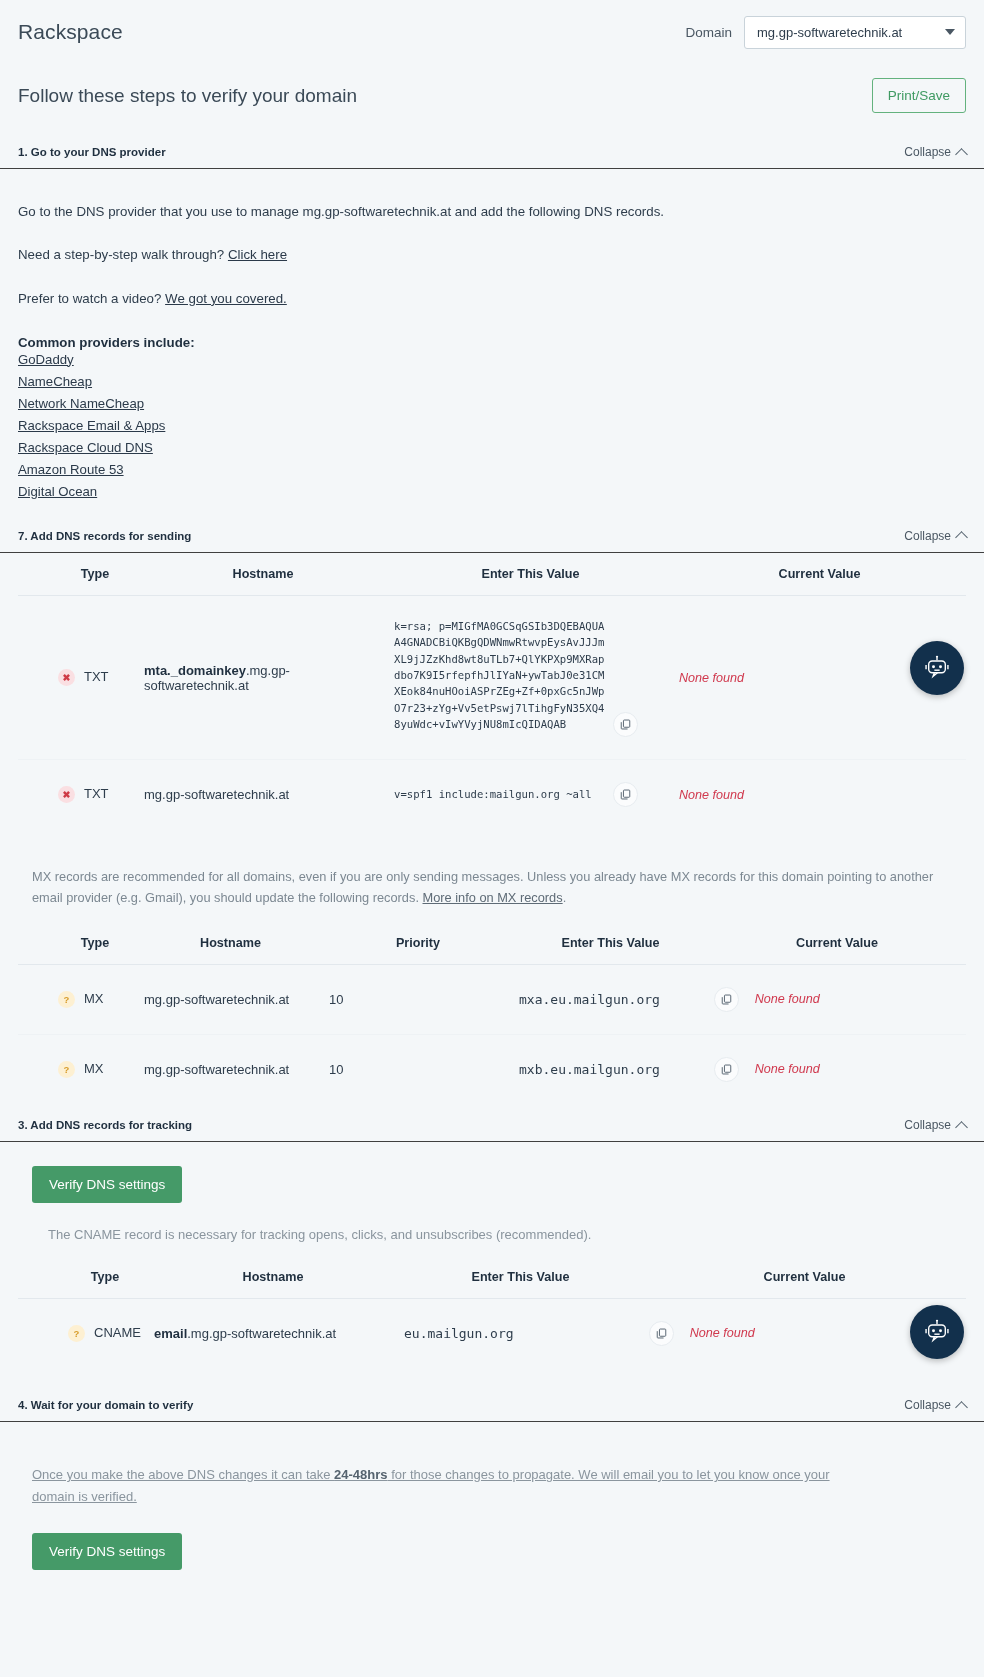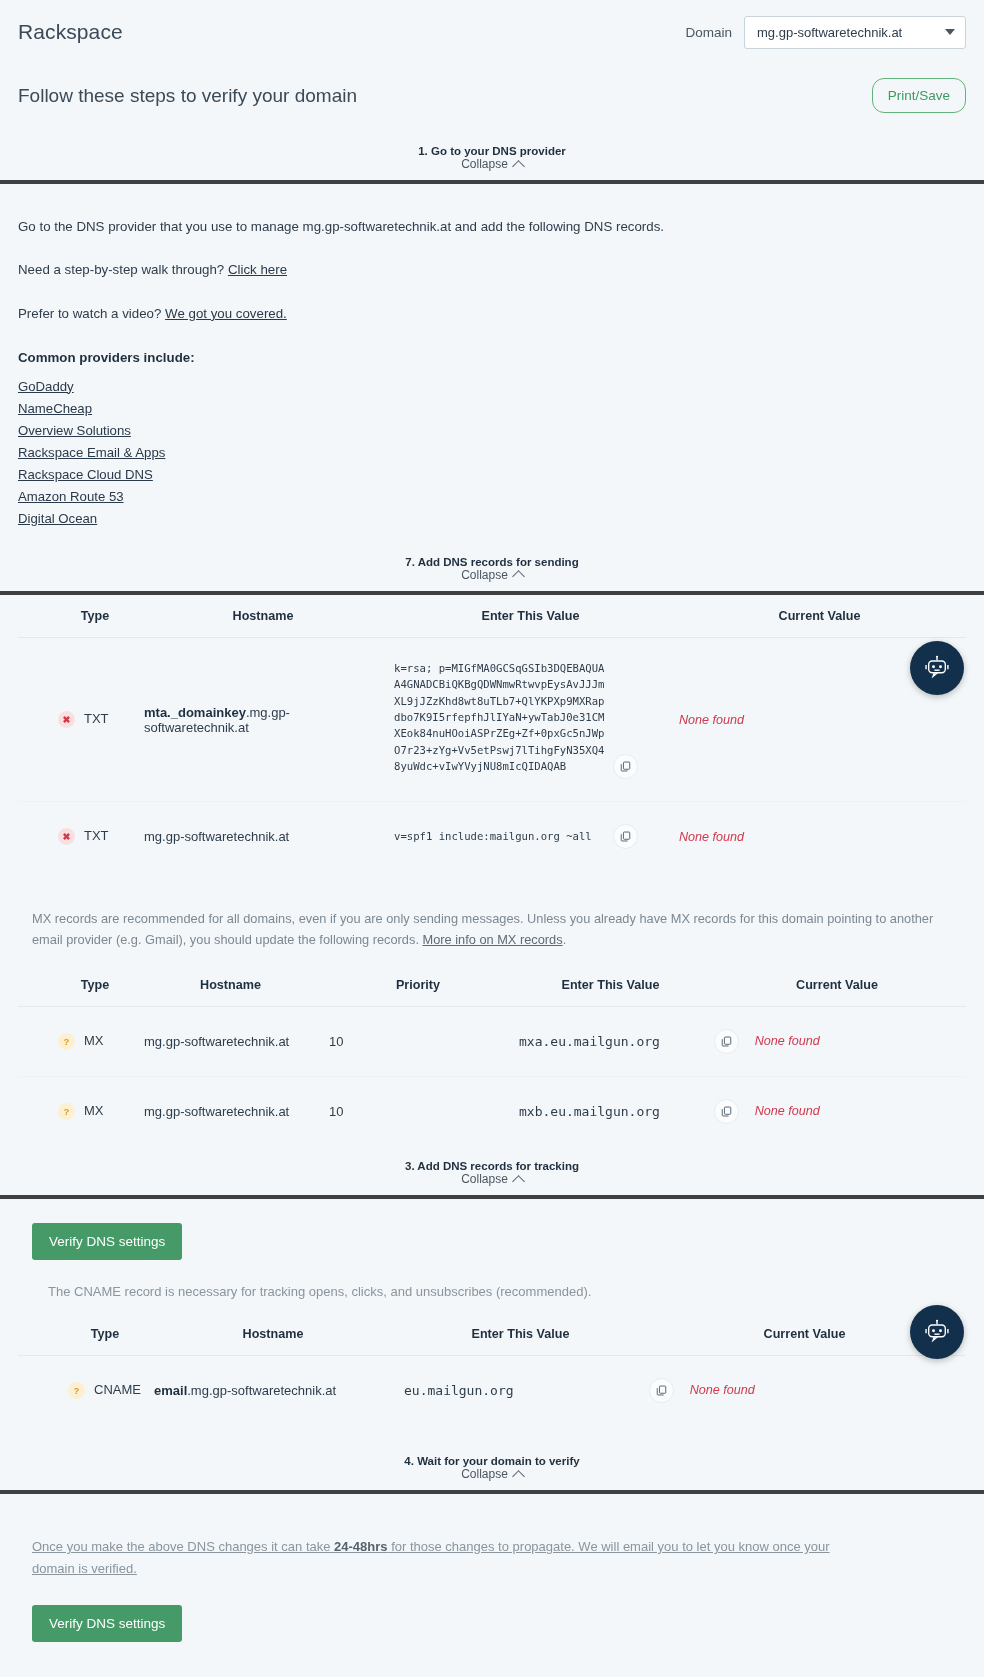--- a/index.html
+++ b/index.html
@@ -33,31 +33,30 @@
   .caret { width: 0; height: 0; border-left: 5px solid transparent; border-right: 5px solid transparent; border-top: 6px solid #4a5763; }
 
   
   .headline-row {
     display: flex; align-items: center; justify-content: space-between;
     padding: 24px 18px 0 18px;
   }
   .headline { font-size: 19px; font-weight: 400; color: #3b4a57; }
   .print-btn {
     border: 1px solid #63b27e; color: #3f9a62; background: #f4f7f9;
-    border-radius: 12px; font-size: 13.5px;
+    border-radius: 3px; font-size: 13.5px;
     padding: 9px 15px; cursor: pointer;
     font-family: "Liberation Sans", sans-serif;
   }
 
   
   .step-head {
     display: flex; align-items: center; justify-content: space-between;
     padding: 0 18px 9px 18px;
-    border-bottom: 4px solid #404040;
-    flex-direction: column;
+    border-bottom: 1px solid #404040;
   }
   .step-title { font-size: 11.5px; font-weight: bold; color: #1f2f3f; }
   .collapse { display: flex; align-items: center; gap: 6px; font-size: 12px; color: #4a5763; cursor: pointer; }
   .chev { display: inline-block; width: 9px; height: 9px; border-left: 1.4px solid #55636f; border-top: 1.4px solid #55636f; transform: rotate(45deg); position: relative; top: 2px; }
 
   
   .sec-body { padding: 0 18px; }
   p.para { font-size: 13.3px; color: #2e3d4c; margin: 0; line-height: 1.45; }
   a.lnk { color: #2b3a4a; text-decoration: underline; cursor: pointer; margin-top: 12px; }
   .strong-lbl { font-size: 13.3px; font-weight: bold; color: #1f2f3f; }
@@ -149,25 +148,25 @@
       </span>
     </div>
     <div class="sec-body" style="padding-top:33px;">
       <p class="para" style="margin-bottom:24px;">Go to the DNS provider that you use to manage mg.gp-softwaretechnik.at and add the following DNS records.</p>
       <p class="para" style="margin-bottom:24px;">
         <span>Need a step-by-step walk through? </span><a class="lnk">Click here</a>
       </p>
       <p class="para" style="margin-bottom:27px;">
         <span>Prefer to watch a video? </span><a class="lnk">We got you covered.</a>
       </p>
-      <div class="strong-lbl" style="margin-bottom:14px;">Common providers include:</div>
+      <div class="strong-lbl" style="margin-bottom:2px;">Common providers include:</div>
       <div class="prov-list">
         <a>GoDaddy</a>
         <a>NameCheap</a>
-        <a>Overview Solutions</a>
+        <a>Network NameCheap</a>
         <a>Rackspace Email &amp; Apps</a>
         <a>Rackspace Cloud DNS</a>
         <a>Amazon Route 53</a>
         <a>Digital Ocean</a>
       </div>
     </div>
   </div>
 
   <div style="margin-top:30px;">
     <div class="step-head">

